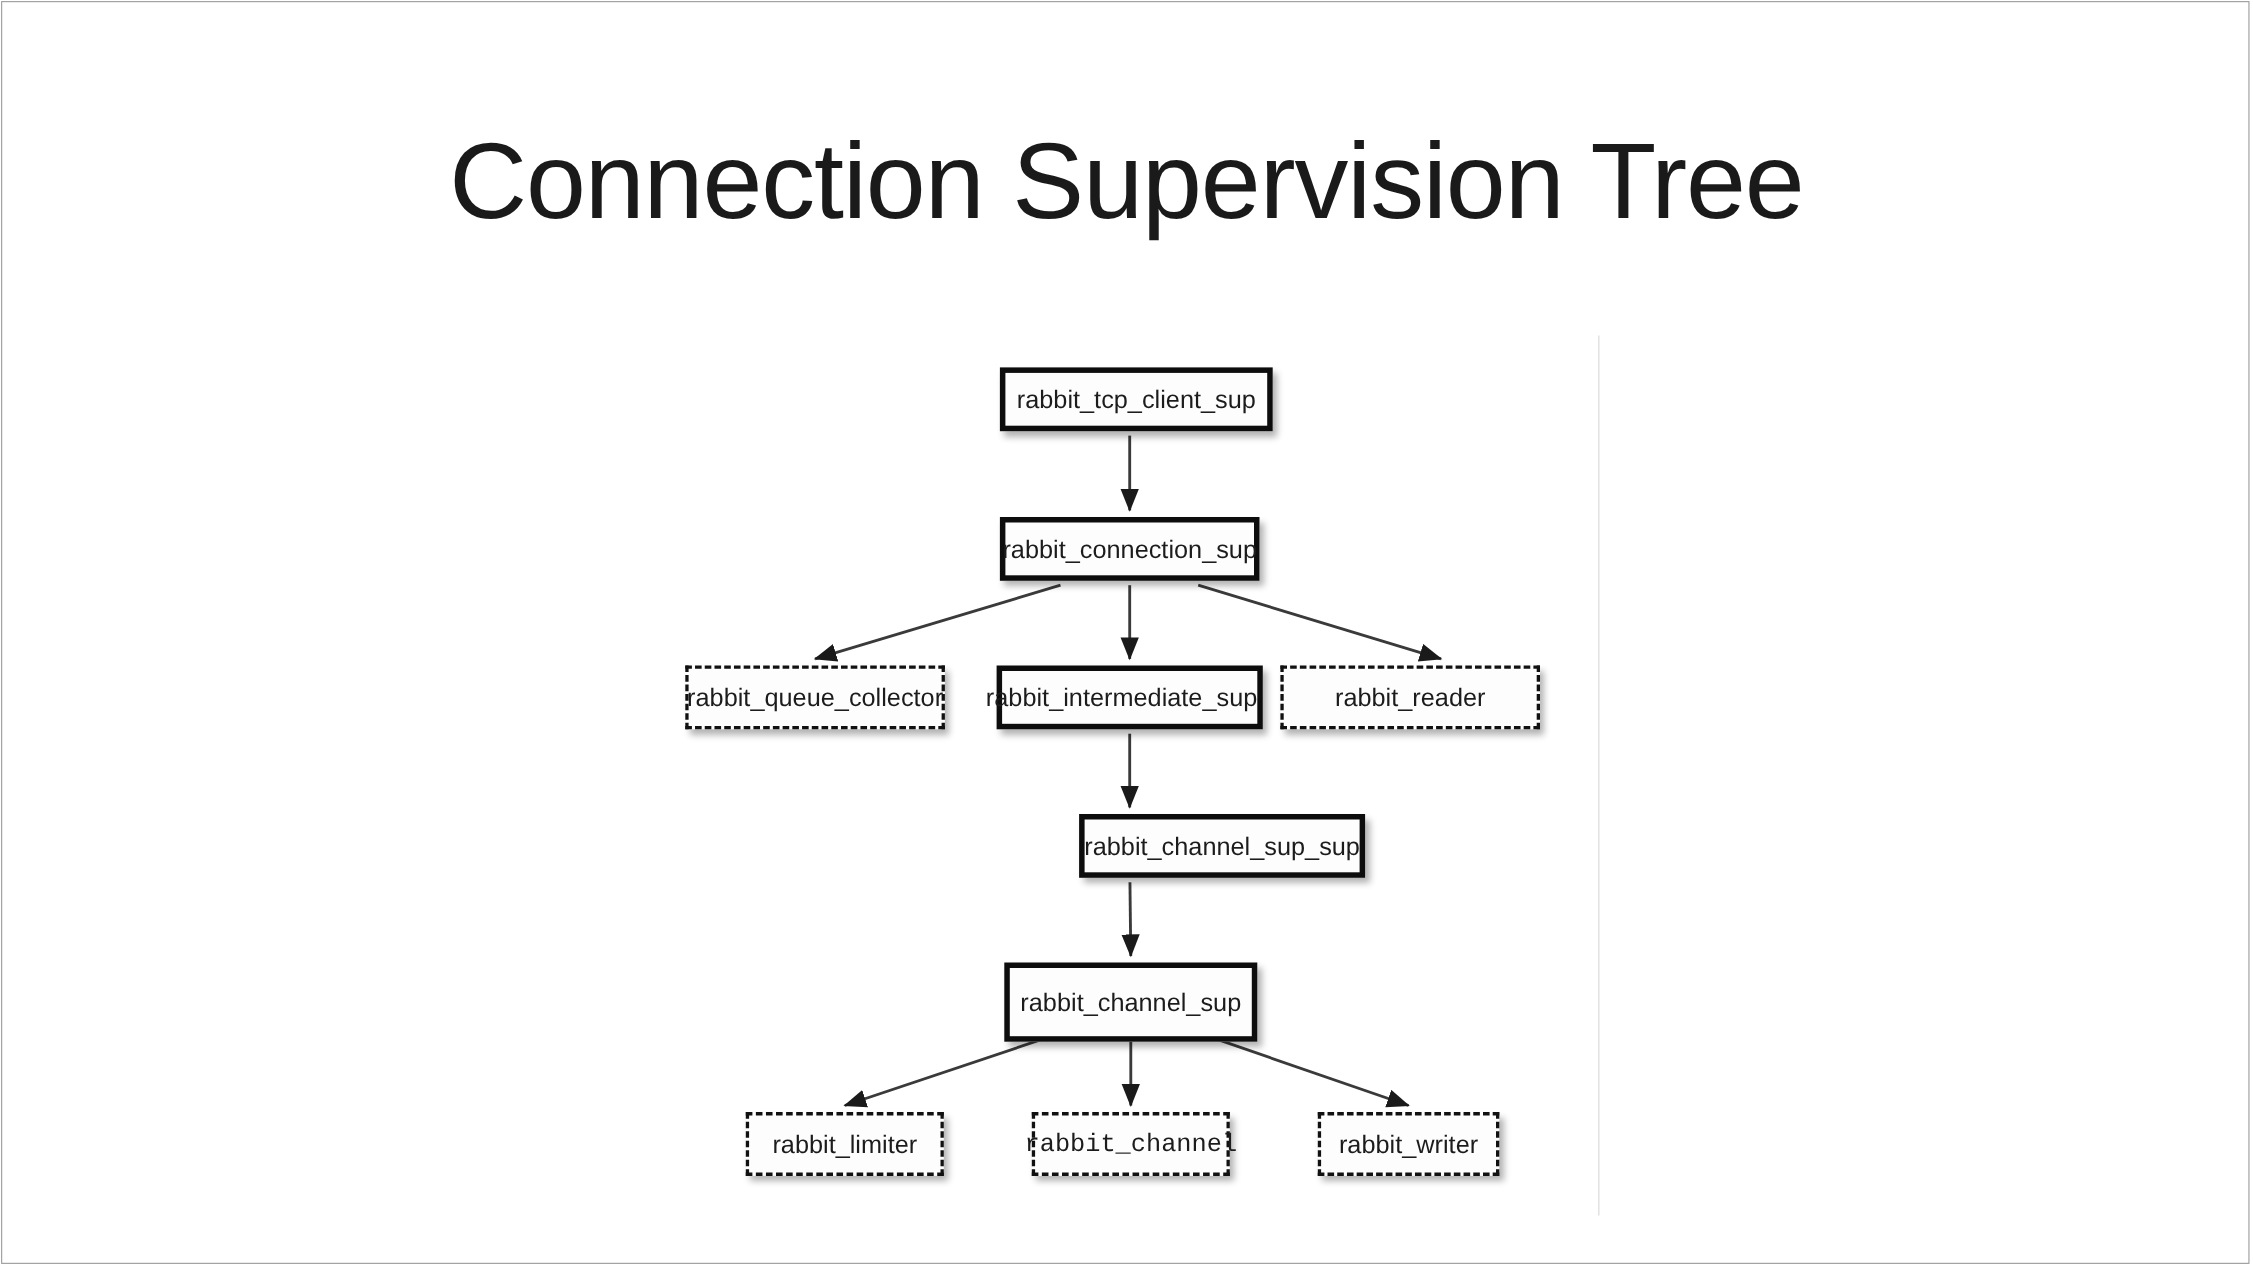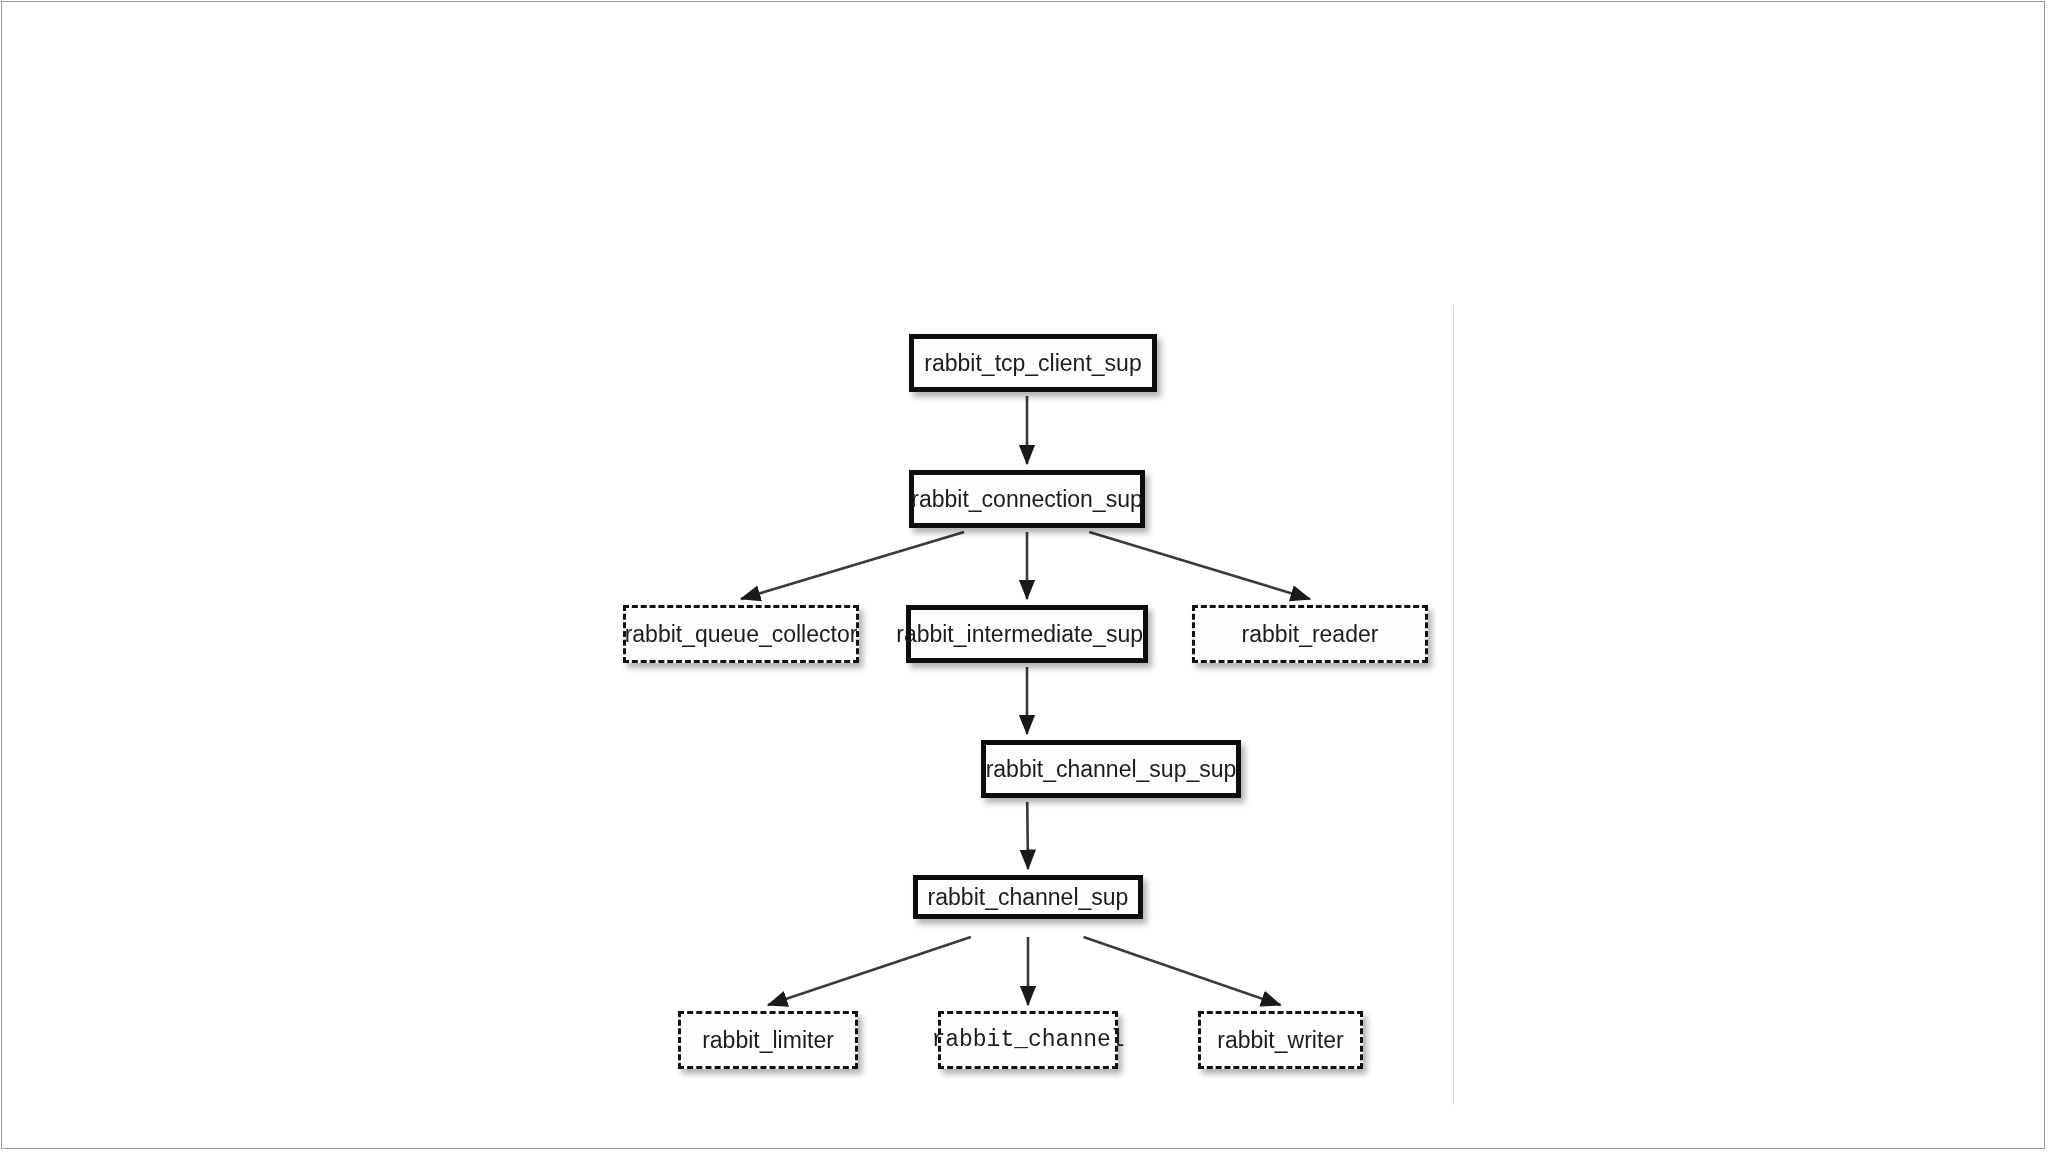--- a/index.html
+++ b/index.html
@@ -86,20 +86,21 @@
     pointer-events: none;
   }
 </style>
 </head>
 <body>
 
 <div id="slide">
 
   <div id="slide-frame"></div>
 
+  <div id="slide-title">Connection Supervision Tree</div>
 
   <div id="figure-right-rule"></div>
 
   <div id="diagram">
     <svg id="edges" viewBox="0 0 2048 1152" xmlns="http://www.w3.org/2000/svg">
       <defs>
         <marker id="arrowhead" markerWidth="9" markerHeight="9" refX="7.5" refY="3.2" orient="auto" markerUnits="strokeWidth">
           <path d="M0,0 L8,3.2 L0,6.4 z" fill="#1a1a1a"></path>
         </marker>
       </defs>
@@ -121,27 +122,27 @@
         </div>
         <div class="node supervisor" style="left: 909px; top: 470px; width: 236px; height: 58px;">
           <span class="node-label">rabbit_connection_sup</span>
         </div>
         <div class="node worker" style="left: 623px; top: 605px; width: 236px; height: 58px; text-align: right;">
           <span class="node-label">rabbit_queue_collector</span>
         </div>
         <div class="node supervisor" style="left: 906px; top: 605px; width: 242px; height: 58px; justify-content: flex-end;">
           <span class="node-label">rabbit_intermediate_sup</span>
         </div>
-        <div class="node worker" style="left: 1192px; top: 605px; width: 236px; height: 58px; text-align: center;">
+        <div class="node worker" style="left: 1164px; top: 605px; width: 236px; height: 58px; text-align: center;">
           <span class="node-label">rabbit_reader</span>
         </div>
         <div class="node supervisor" style="left: 945px; top: 740px; width: 260px; height: 58px; margin-left: 36px;">
           <span class="node-label">rabbit_channel_sup_sup</span>
         </div>
-        <div class="node supervisor" style="left: 913px; top: 875px; width: 230px; height: 44px;">
+        <div class="node supervisor" style="left: 913px; top: 875px; width: 230px; height: 72px;">
           <span class="node-label">rabbit_channel_sup</span>
         </div>
         <div class="node worker" style="left: 678px; top: 1011px; width: 180px; height: 58px;">
           <span class="node-label">rabbit_limiter</span>
         </div>
         <div class="node worker" style="left: 938px; top: 1011px; width: 180px; height: 58px; font-family: Liberation Mono, monospace;">
           <span class="node-label">rabbit_channel</span>
         </div>
         <div class="node worker" style="left: 1198px; top: 1011px; width: 165px; height: 58px; text-align: right;">
           <span class="node-label">rabbit_writer</span>

